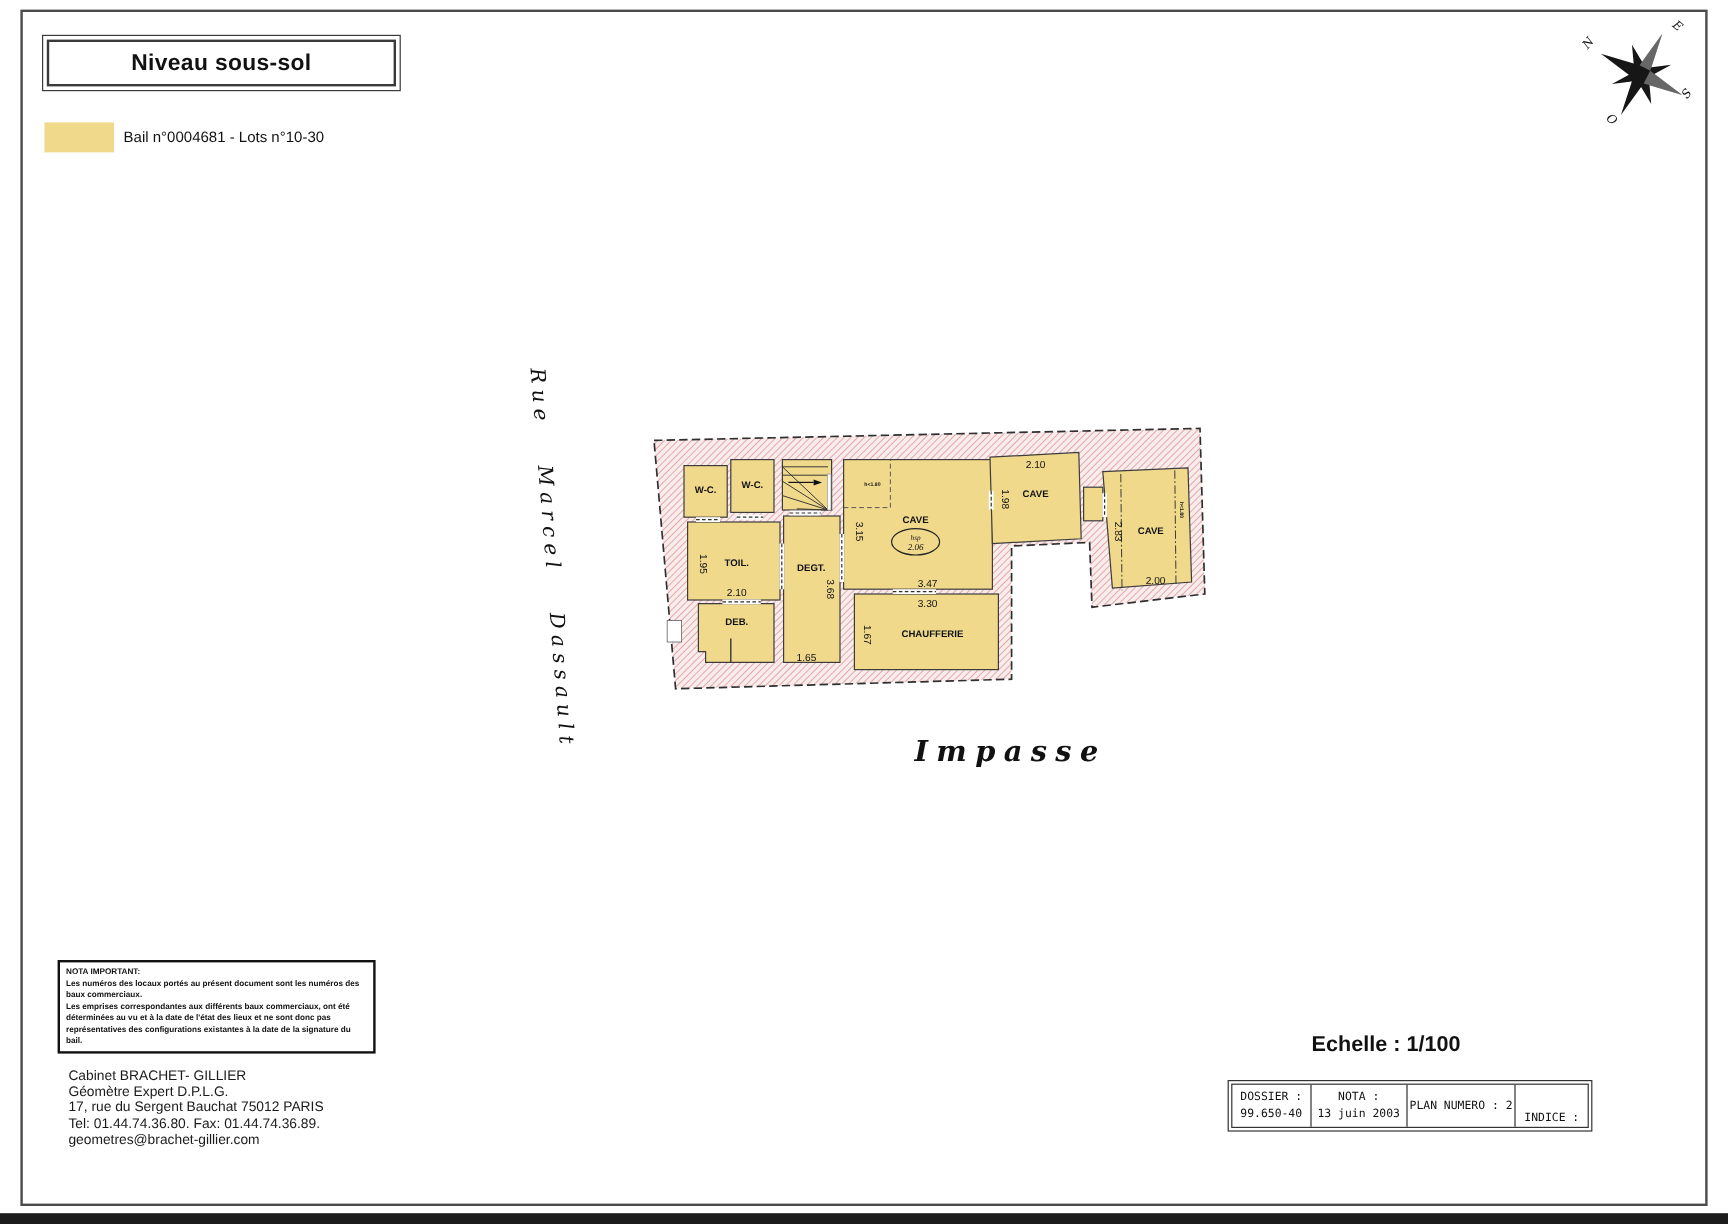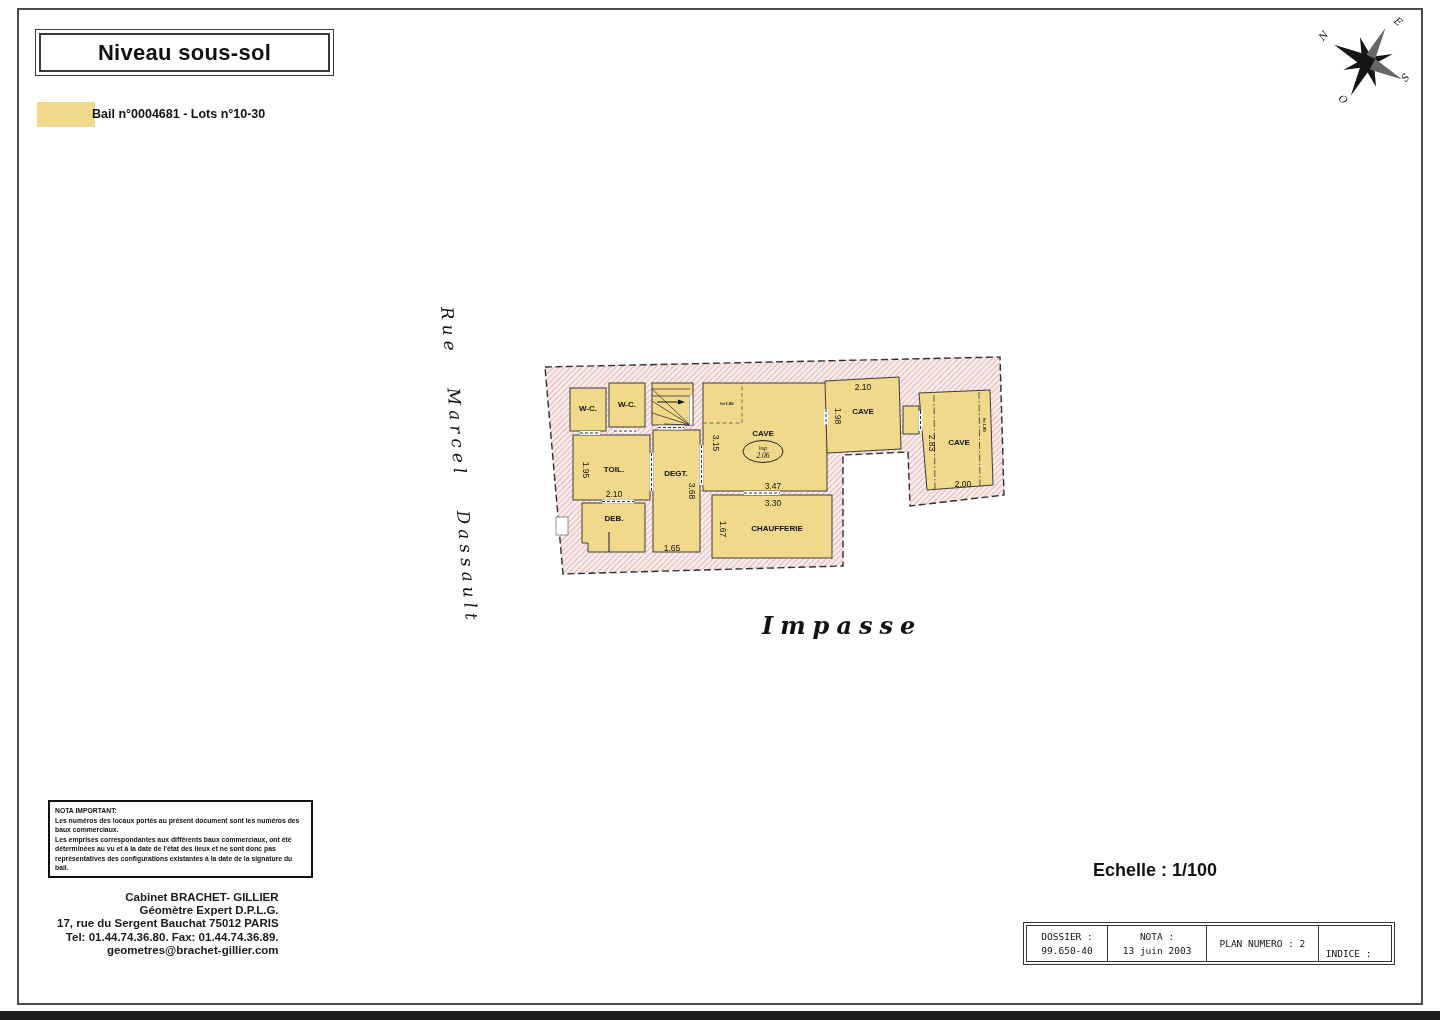--- a/index.html
+++ b/index.html
@@ -4,35 +4,35 @@
 <style>
   html,body{margin:0;padding:0;background:#fff;}
   body{width:1440px;height:1020px;position:relative;font-family:"Liberation Sans",sans-serif;color:#111;overflow:hidden;}
   .abs{position:absolute;}
   .sheet{left:0;top:0;width:1440px;height:1011px;background:#fff;}
   .page-border{left:17px;top:8px;width:1402px;height:993px;border:2px solid #4b4b4b;}
   .bottom-bar{left:0;top:1011px;width:1440px;height:9px;background:#1c1c1c;}
 
   .title-box{left:35px;top:29px;width:299px;height:47px;border:1px solid #3a3a3a;padding:3px;box-sizing:border-box;}
   .title-inner{width:100%;height:100%;border:2px solid #3a3a3a;box-sizing:border-box;display:flex;align-items:center;justify-content:center;}
-  .title-text{font-size:22px;font-weight:bold;letter-spacing:.3px;}
+  .title-text{font-size:19px;font-weight:bold;letter-spacing:.3px;}
 
   .legend-swatch{left:37px;top:102px;width:58px;height:25px;}
-  .legend-label{left:92px;top:107px;font-size:12.5px;font-weight:bold;}
+  .legend-label{left:103px;top:107px;font-size:12.5px;font-weight:normal;}
 
   .street-left{left:457px;top:306px;transform:rotate(85.5deg);transform-origin:0 0;
      font-family:"DejaVu Serif",serif;font-style:italic;font-size:17px;letter-spacing:5px;word-spacing:22px;white-space:nowrap;}
   .street-bottom{left:762px;top:611px;font-family:"DejaVu Serif",serif;font-style:italic;font-weight:bold;font-size:24px;letter-spacing:7px;}
 
   .nota{left:48px;top:800px;width:265px;height:78px;border:2px solid #111;box-sizing:border-box;padding:4px 5px;
         font-size:6.8px;font-weight:bold;line-height:1.4;}
-  .firm{left:57px;top:891px;font-size:11.5px;font-weight:bold;line-height:13.2px;color:#1a1a1a;text-align:right;}
+  .firm{left:57px;top:891px;font-size:11.5px;font-weight:normal;line-height:13.2px;color:#1a1a1a;}
 
   .scale{left:1093px;top:860px;width:300px;text-align:left;font-size:18px;font-weight:bold;}
-  .tblock{left:1023px;top:922px;width:372px;height:43px;border:1.5px solid #333;box-sizing:border-box;padding:2px;}
+  .tblock{left:1023px;top:900px;width:304px;height:43px;border:1.5px solid #333;box-sizing:border-box;padding:2px;}
   .tblock-inner{width:100%;height:100%;border:1px solid #333;box-sizing:border-box;display:flex;
        font-family:"DejaVu Sans Mono",monospace;font-size:9.5px;line-height:1.45;}
   .tcell{border-right:1px solid #333;box-sizing:border-box;display:flex;flex-direction:column;align-items:center;justify-content:center;}
   .tcell:last-child{border-right:none;align-items:flex-start;padding-left:7px;justify-content:flex-end;}
   .tcell.c3{}
 
   svg text{fill:#111;}
   .rlabel{font-family:"Liberation Sans",sans-serif;font-weight:bold;font-size:8px;text-anchor:middle;}
   .dim{font-family:"Liberation Sans",sans-serif;font-size:8.5px;text-anchor:middle;}
   .tinytxt{font-family:"Liberation Sans",sans-serif;font-weight:bold;font-size:4.3px;text-anchor:middle;}

